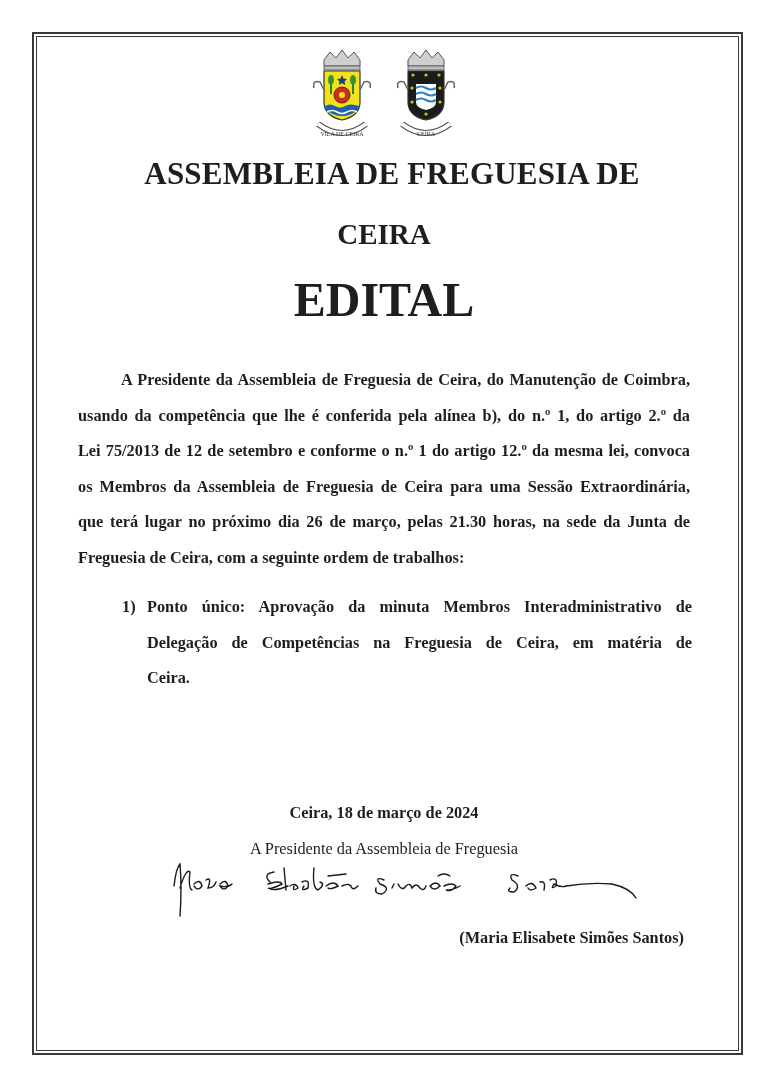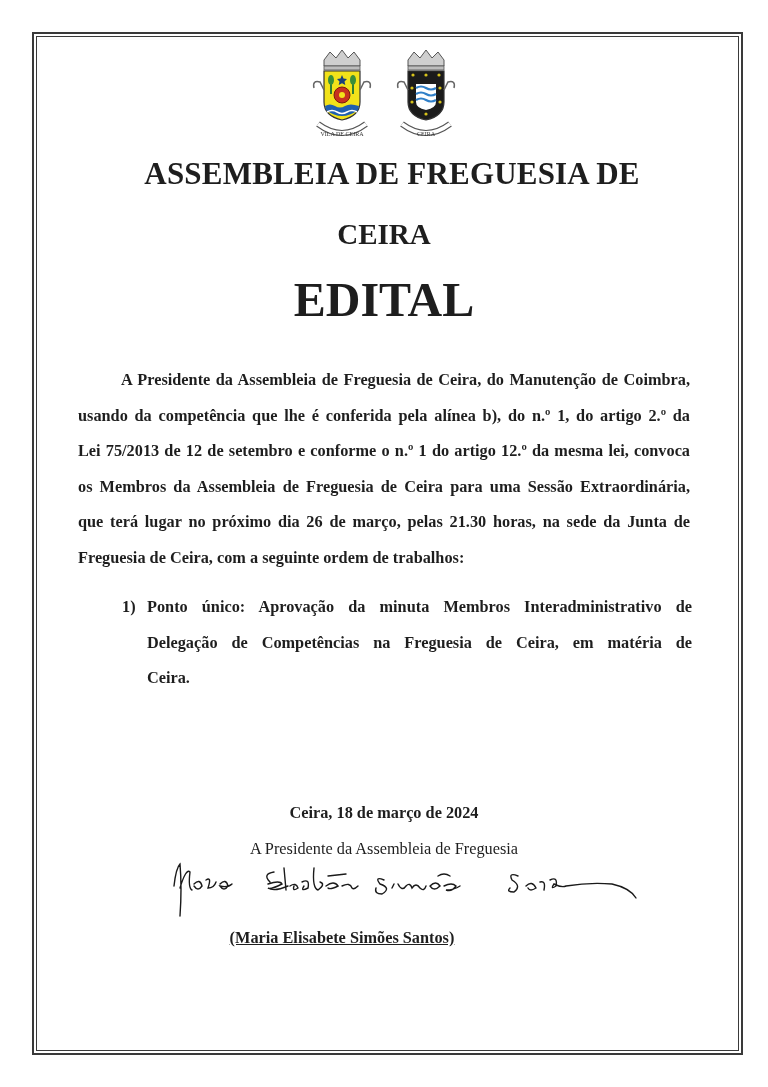--- a/index.html
+++ b/index.html
@@ -15,21 +15,21 @@
   .para .ln.first { padding-left:43px; }
   .para .ln.last { text-align-last:left; }
   .item { position:absolute; left:122px; width:570px; top:589px; font-weight:bold; font-size:16.3px; line-height:35.5px; }
   .item .num { position:absolute; left:0; top:0; }
   .item .body { position:absolute; left:25px; width:545px; }
   .item .ln { display:block; white-space:nowrap; text-align:justify; text-align-last:justify; }
   .item .ln.last { text-align-last:left; }
   .date { position:absolute; left:0; width:768px; top:787px; text-align:center; font-weight:bold; font-size:16.3px;margin-top:16px; }
   .role { position:absolute; left:0; width:768px; top:839px; text-align:center; font-weight:normal; font-size:16.3px; }
   .sig { position:absolute; left:170px; top:858px; width:480px; height:62px; }
-  .name { position:absolute; left:0; width:684px; top:928px; text-align:center; font-weight:bold; font-size:16.3px;text-decoration:underline; }
+  .name { position:absolute; left:0; width:684px; top:928px; text-align:right; font-weight:bold; font-size:16.3px; }
 </style>
 </head>
 <body>
 
 <div class="frame-outer"></div>
 <div class="frame-inner"></div>
 
 <svg class="crests" viewBox="0 0 152 92">
 
   <g>

